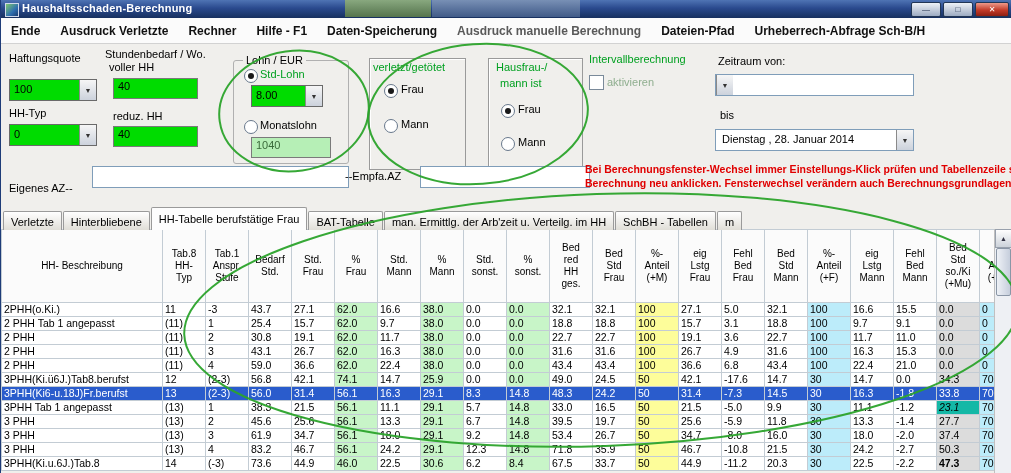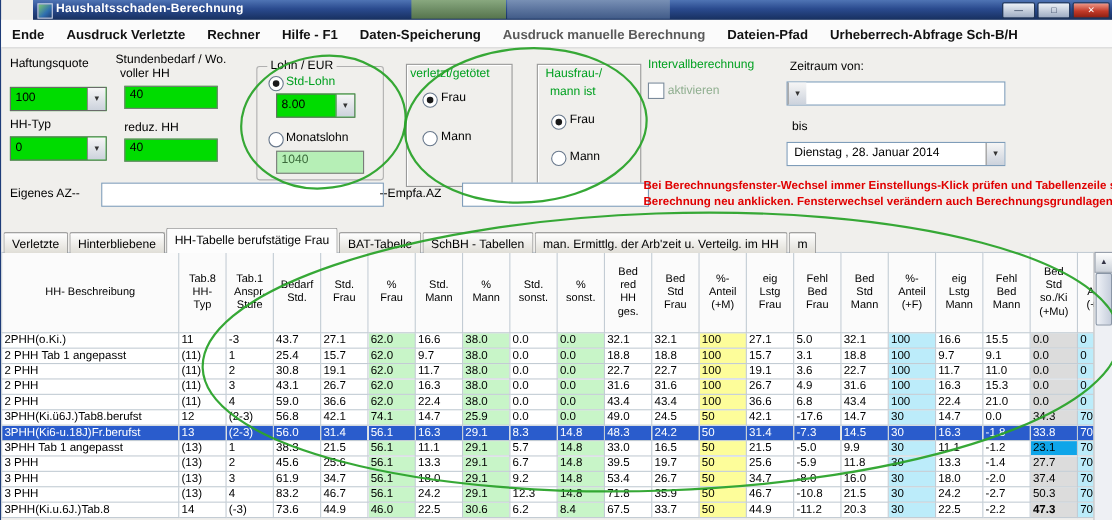--- a/index.html
+++ b/index.html
@@ -1,20 +1,20 @@
 <!DOCTYPE html>
 <html style="--field-green: #00dc00; --field-green-light: #b6efb6; --selection: #2a5ccc; --warning: #e00000; --annot: #2ba32b; --label-green: #00a020;"><head>
 <meta charset="utf-8">
 <style>
   html,body{margin:0;padding:0;}
   body{font-family:"Liberation Sans",sans-serif;background:#666;}
   .window{position:relative;width:1011px;height:473px;background:#f0efec;overflow:hidden;border-left:1px solid #1e3c78;border-right:1px solid #1e3c78;}
 
   
-  .titlebar{position:absolute;top:0;left:0;right:0;height:18px;background:linear-gradient(to bottom,#4f74b4 0%,#2a4a8e 45%,#17305f 100%);z-index:4;margin-left:29px;}
+  .titlebar{position:absolute;top:0;left:0;right:0;height:18px;background:linear-gradient(to bottom,#4f74b4 0%,#2a4a8e 45%,#17305f 100%);z-index:4;}
   .app-icon{position:absolute;left:4px;top:3px;width:12px;height:12px;border:1px solid #cfd8ea;background:linear-gradient(135deg,#7ec96f,#2f6fb0 60%,#1d3f73);}
   .win-title{position:absolute;left:21px;top:2px;font-size:11px;font-weight:bold;color:#fff;letter-spacing:.2px;white-space:nowrap;}
   .frag{position:absolute;top:0;height:17px;opacity:.9;}
   .frag.f1{left:344px;width:86px;background:linear-gradient(#8fae79,#5d7c4a);}
   .frag.f2{left:431px;width:148px;background:linear-gradient(#7d93b5,#46608c);}
   .winbtns{position:absolute;top:2px;right:3px;display:flex;gap:2px;}
   .wbtn{width:28px;height:13px;border:1px solid #223655;border-radius:2px;background:linear-gradient(#eef2f7,#9dabc2);display:flex;align-items:center;justify-content:center;font-size:8px;color:#122341;cursor:default;}
   .wbtn.close{width:32px;background:linear-gradient(#ef9a8a 0%,#c23a28 55%,#8e1f12 100%);color:#fff;}
 
   
@@ -144,35 +144,35 @@
   <span class="lbl" style="left:717px;top:55px">Zeitraum von:</span>
   <div class="date-combo" style="left:714px;top:74px;width:197px">
     <span class="combo-btn">▼</span>
   </div>
   <span class="lbl" style="left:719px;top:109px">bis</span>
   <div class="date-combo" style="left:714px;top:129px;width:197px">
     <span class="val">Dienstag , 28. Januar 2014</span>
     <span class="combo-btn">▼</span>
   </div>
 
-  <span class="lbl" style="left:8px;top:170px">Eigenes AZ--</span>
+  <span class="lbl" style="left:8px;top:182px">Eigenes AZ--</span>
   <div class="text-input" style="left:91px;top:166px;width:247px"></div>
   <span class="lbl" style="left:344px;top:170px">--Empfa.AZ</span>
   <div class="text-input" style="left:419px;top:166px;width:160px"></div>
 
   <span class="warning" style="left:584px;top:163px">Bei Berechnungsfenster-Wechsel immer Einstellungs-Klick prüfen und Tabellenzeile sowie</span>
   <span class="warning" style="left:584px;top:177px">Berechnung neu anklicken. Fensterwechsel verändern auch Berechnungsgrundlagen!</span>
 
   <div class="tabstrip">
       <div class="tab">Verletzte</div>
       <div class="tab">Hinterbliebene</div>
       <div class="tab active">HH-Tabelle berufstätige Frau</div>
       <div class="tab">BAT-Tabelle</div>
+      <div class="tab">man. Ermittlg. der Arb'zeit u. Verteilg. im HH</div>
       <div class="tab">SchBH - Tabellen</div>
-      <div class="tab">man. Ermittlg. der Arb'zeit u. Verteilg. im HH</div>
       <div class="tab">m</div>
     </div>
 
   <table class="grid">
     <thead>
         <tr>
           <th style="width: 158px;">HH- Beschreibung</th>
           <th style="width: 40px;">Tab.8
 HH-
 Typ</th>
@@ -405,21 +405,21 @@
           <td style="background: rgb(200, 245, 200);">14.8</td>
           <td>33.0</td>
           <td>16.5</td>
           <td style="background: rgb(253, 253, 154);">50</td>
           <td>21.5</td>
           <td>-5.0</td>
           <td>9.9</td>
           <td style="background: rgb(188, 236, 250);">30</td>
           <td>11.1</td>
           <td>-1.2</td>
-          <td style="background: #0ea5e9;">23.1</td>
+          <td style="background: #14b8a6; font-style: italic;">23.1</td>
           <td style="background: rgb(188, 236, 250);">70</td>
         </tr>
         <tr>
           <td>3 PHH</td>
           <td>(13)</td>
           <td>2</td>
           <td>45.6</td>
           <td>25.6</td>
           <td style="background: rgb(200, 245, 200);">56.1</td>
           <td>13.3</td>

